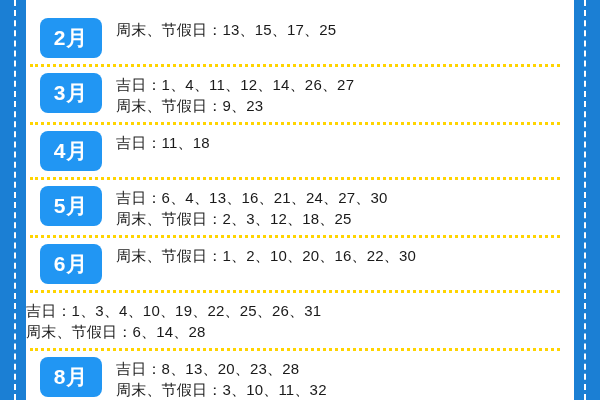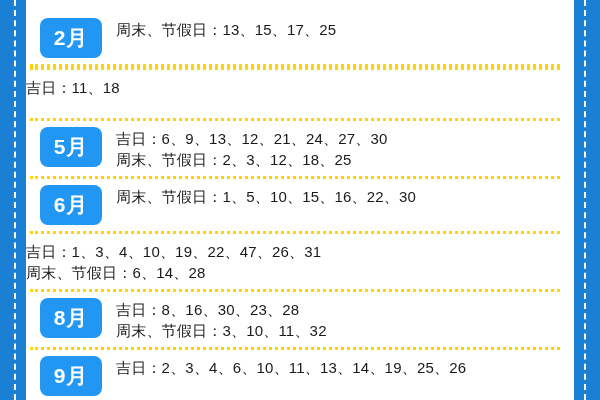--- a/index.html
+++ b/index.html
@@ -131,76 +131,88 @@
         <div class="badge">2月</div>
         <div class="lines">
           <div class="line">
             <span class="label">周末、节假日：</span><span class="vals">13、15、17、25</span>
           </div>
         </div>
       </div>
 
       <div class="divider"></div>
 
-
-      <div class="divider"></div>
-
-      <div class="month-row">
+      <div class="month-row">
+        <div class="badge">3月</div>
+        <div class="lines">
+          <div class="line">
+            <span class="label">吉日：</span><span class="vals">1、4、11、12、14、26、27</span>
+          </div>
+          <div class="line">
+            <span class="label">周末、节假日：</span><span class="vals">9、23</span>
+          </div>
+        </div>
+      </div>
+
+      <div class="divider"></div>
+
+      <div class="month-row">
+        <div class="badge">4月</div>
         <div class="lines">
           <div class="line">
             <span class="label">吉日：</span><span class="vals">11、18</span>
           </div>
         </div>
       </div>
 
       <div class="divider"></div>
 
       <div class="month-row">
         <div class="badge">5月</div>
         <div class="lines">
           <div class="line">
-            <span class="label">吉日：</span><span class="vals">6、9、13、12、21、24、27、30</span>
+            <span class="label">吉日：</span><span class="vals">6、4、13、16、21、24、27、30</span>
           </div>
           <div class="line">
             <span class="label">周末、节假日：</span><span class="vals">2、3、12、18、25</span>
           </div>
         </div>
       </div>
 
       <div class="divider"></div>
 
       <div class="month-row">
         <div class="badge">6月</div>
         <div class="lines">
           <div class="line">
-            <span class="label">周末、节假日：</span><span class="vals">1、5、10、15、16、22、30</span>
-          </div>
-        </div>
-      </div>
-
-      <div class="divider"></div>
-
-      <div class="month-row">
-        <div class="lines">
-          <div class="line">
-            <span class="label">吉日：</span><span class="vals">1、3、4、10、19、22、47、26、31</span>
+            <span class="label">周末、节假日：</span><span class="vals">1、2、10、20、16、22、30</span>
+          </div>
+        </div>
+      </div>
+
+      <div class="divider"></div>
+
+      <div class="month-row">
+        <div class="lines">
+          <div class="line">
+            <span class="label">吉日：</span><span class="vals">1、3、4、10、19、22、25、26、31</span>
           </div>
           <div class="line">
             <span class="label">周末、节假日：</span><span class="vals">6、14、28</span>
           </div>
         </div>
       </div>
 
       <div class="divider"></div>
 
       <div class="month-row">
         <div class="badge">8月</div>
         <div class="lines">
           <div class="line">
-            <span class="label">吉日：</span><span class="vals">8、16、30、23、28</span>
+            <span class="label">吉日：</span><span class="vals">8、13、20、23、28</span>
           </div>
           <div class="line">
             <span class="label">周末、节假日：</span><span class="vals">3、10、11、32</span>
           </div>
         </div>
       </div>
 
       <div class="divider"></div>
 
       <div class="month-row">

